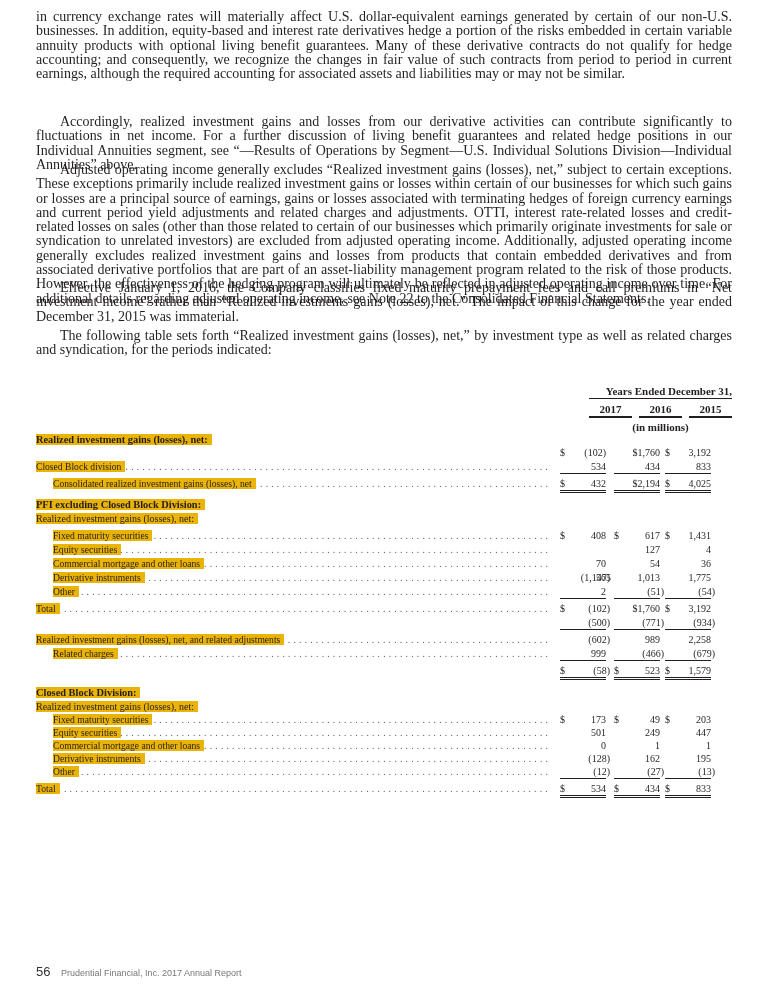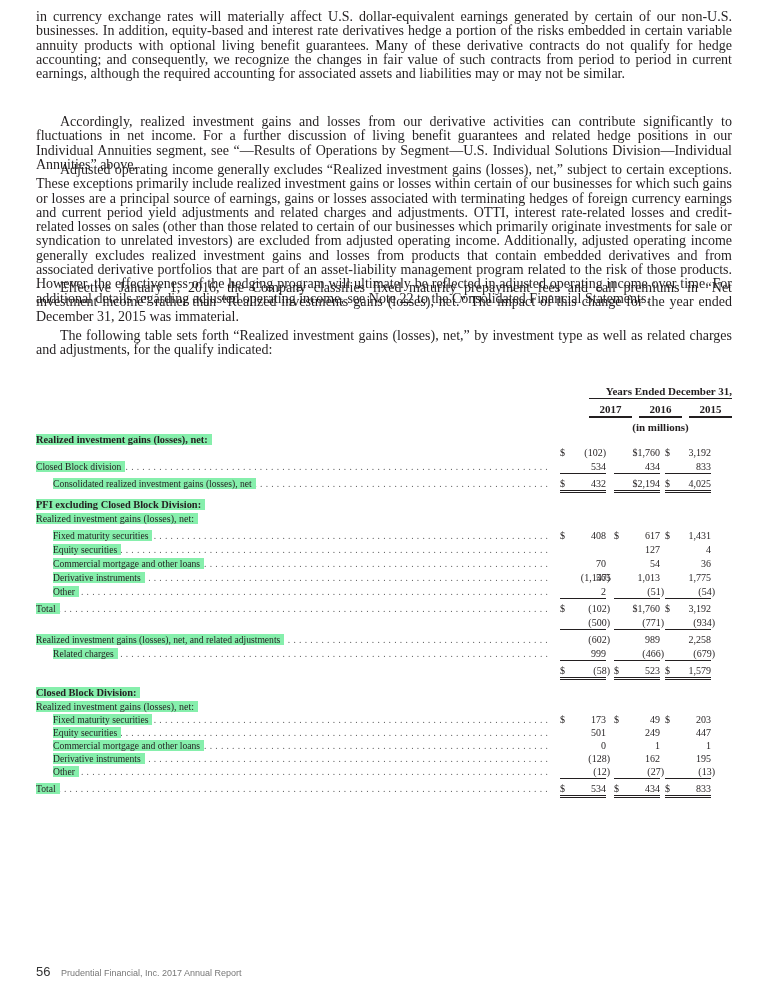--- a/index.html
+++ b/index.html
@@ -17,21 +17,21 @@
   .tbl { position: absolute; left: 36px; top: 385px; width: 696px; }
   .hdr-group { position: absolute; left: 553px; top: 0px; width: 143px; text-align: right;
                font-weight: bold; font-size: 11px; padding-bottom: 1px; border-bottom: 1px solid #231f20; }
   .hdr-year { position: absolute; top: 18px; font-weight: bold; font-size: 11px; text-align: center;
               border-bottom: 2px solid #231f20; padding-bottom: 1px; }
   .hdr-units { position: absolute; left: 553px; top: 36px; width: 143px; text-align: center;
                font-weight: bold; font-size: 11px; }
 
   .row { position: absolute; left: 0; width: 696px; height: 14px; font-size: 9.6px; line-height: 14px; }
   .row .lbl { position: absolute; left: 0; white-space: nowrap; overflow: hidden; width: 515px; }
-  .row .lbl .txt { background: #86efac; padding-right: 4px; position: relative; z-index: 1; }
+  .row .lbl .txt { background: #eab308; padding-right: 4px; position: relative; z-index: 1; }
   .row .lbl.i1 { left: 17px; width: 498px; }
   .row.dots .lbl::after { content: ". . . . . . . . . . . . . . . . . . . . . . . . . . . . . . . . . . . . . . . . . . . . . . . . . . . . . . . . . . . . . . . . . . . . . . . . . . . . . . . . . . . . . . . . . . . . . . . . . . . . . . . . . . . . . . . . . . . . . . . . . . . . . . . . . . . . . . . . . . . . . . . . . . . . . . . . . . . ";
                            position: absolute; left: 0; top: 0; letter-spacing: 0.4px; color: #555; white-space: nowrap; }
   .row.head .lbl { font-weight: bold; font-size: 10.4px; }
   .row.plain .lbl { font-size: 10px; }
   .cell { position: absolute; top: 0; height: 13px; font-size: 10px; text-align: right; }
   .cell .cur { position: absolute; left: 0; }
   .cell .val { position: absolute; right: 0; text-align: right; }
   .ul-double-bottom { border-bottom: 3px double #231f20; }
 
@@ -39,21 +39,21 @@
   .footer .pg { font-size: 13px; color: #333; margin-right: 6px; }
   .footer .rpt { font-size: 9px; color: #777; }
 </style>
 </head>
 <body>
 
 <p id="p1" class="para">in currency exchange rates will materially affect U.S. dollar-equivalent earnings generated by certain of our non-U.S. businesses. In addition, equity-based and interest rate derivatives hedge a portion of the risks embedded in certain variable annuity products with optional living benefit guarantees. Many of these derivative contracts do not qualify for hedge accounting; and consequently, we recognize the changes in fair value of such contracts from period to period in current earnings, although the required accounting for associated assets and liabilities may or may not be similar.</p>
 <p id="p2" class="para indent">Accordingly, realized investment gains and losses from our derivative activities can contribute significantly to fluctuations in net income. For a further discussion of living benefit guarantees and related hedge positions in our Individual Annuities segment, see “—Results of Operations by Segment—U.S. Individual Solutions Division—Individual Annuities” above.</p>
 <p id="p3" class="para indent">Adjusted operating income generally excludes “Realized investment gains (losses), net,” subject to certain exceptions. These exceptions primarily include realized investment gains or losses within certain of our businesses for which such gains or losses are a principal source of earnings, gains or losses associated with terminating hedges of foreign currency earnings and current period yield adjustments and related charges and adjustments. OTTI, interest rate-related losses and credit-related losses on sales (other than those related to certain of our businesses which primarily originate investments for sale or syndication to unrelated investors) are excluded from adjusted operating income. Additionally, adjusted operating income generally excludes realized investment gains and losses from products that contain embedded derivatives and from associated derivative portfolios that are part of an asset-liability management program related to the risk of those products. However, the effectiveness of the hedging program will ultimately be reflected in adjusted operating income over time. For additional details regarding adjusted operating income, see Note 22 to the Consolidated Financial Statements.</p>
 <p id="p4" class="para indent">Effective January 1, 2016, the Company classifies fixed maturity prepayment fees and call premiums in “Net investment income” rather than “Realized investments gains (losses), net.” The impact of this change for the year ended December 31, 2015 was immaterial.</p>
-<p id="p5" class="para indent">The following table sets forth “Realized investment gains (losses), net,” by investment type as well as related charges and adjustments, for the qualify indicated:</p>
+<p id="p5" class="para indent">The following table sets forth “Realized investment gains (losses), net,” by investment type as well as related charges and syndication, for the periods indicated:</p>
 
 <div class="tbl">
   <div class="hdr-group">Years Ended December 31,</div>
   <div class="hdr-year" style="left:553px;width:43px;">2017</div>
   <div class="hdr-year" style="left:603px;width:43px;">2016</div>
   <div class="hdr-year" style="left:653px;width:43px;">2015</div>
   <div class="hdr-units">(in millions)</div>
 
   <div class="row head" style="top:48px;">
     <span class="lbl"><span class="txt">Realized investment gains (losses), net:</span></span>

